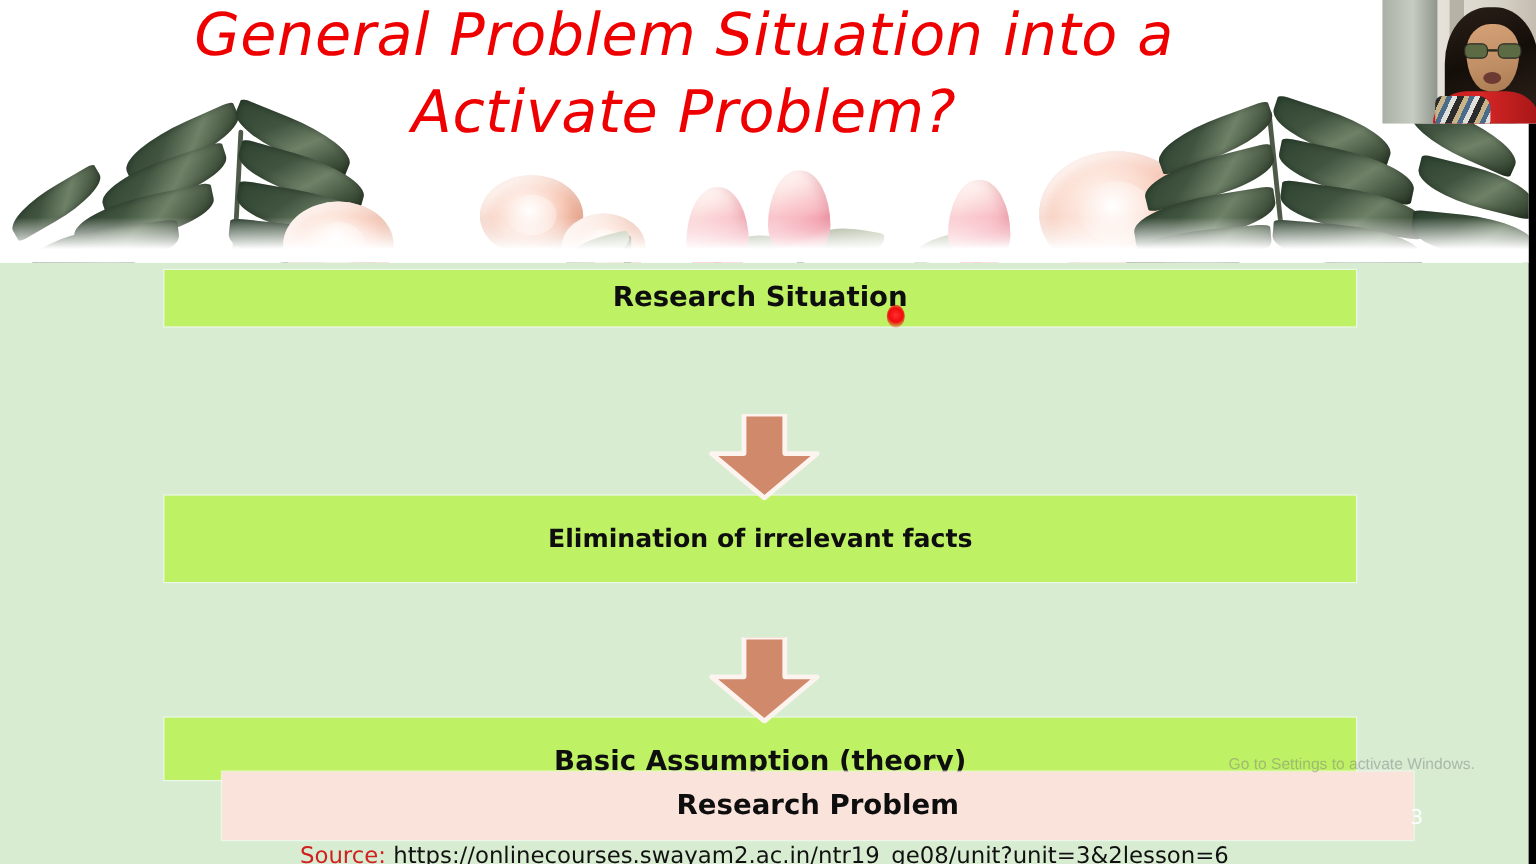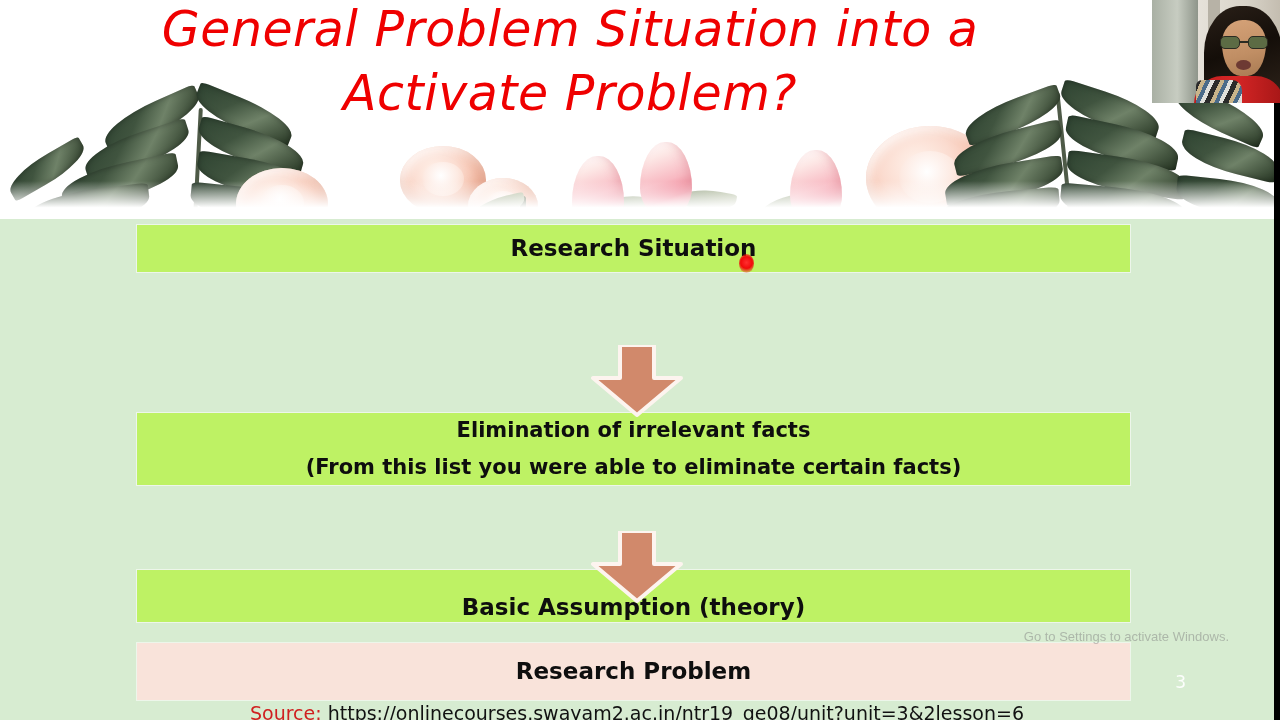--- a/index.html
+++ b/index.html
@@ -263,33 +263,32 @@
   </div>
 
   <div class="arrow" style="left:589px; top:345px;">
     <svg viewBox="0 0 96 72" width="96" height="72" aria-hidden="true">
       <polygon points="31,0 65,0 65,33 92,33 48,70 4,33 31,33" fill="#d1896b" stroke="#fdf4ef" stroke-width="4" stroke-linejoin="round"></polygon>
     </svg>
   </div>
 
   <div class="flow-box band-dark" style="top:413px; height:72px;">
     <div class="flow-text">Elimination of irrelevant facts</div>
-    <div class="flow-text">(From this list you were able to eliminate certain facts)</div>
   </div>
 
   <div class="arrow" style="left:589px; top:531px;">
     <svg viewBox="0 0 96 72" width="96" height="72" aria-hidden="true">
       <polygon points="31,0 65,0 65,33 92,33 48,70 4,33 31,33" fill="#d1896b" stroke="#fdf4ef" stroke-width="4" stroke-linejoin="round"></polygon>
     </svg>
   </div>
 
-  <div class="flow-box band-dark" style="top:570px; height:52px;">
+  <div class="flow-box band-dark" style="top:598px; height:52px;">
     <div class="flow-text lg" style="margin-top:22px;">Basic Assumption  (theory)</div>
   </div>
-  <div class="flow-box band-light" style="top:643px; height:57px;">
+  <div class="flow-box band-light" style="top:643px; height:57px;margin-left:48px;">
     <div class="flow-text lg">Research Problem</div>
   </div>
 
   <div id="laser" style="left:739px; top:254px;"></div>
 
   <div id="source-line">
     <span id="source-label">Source:</span>
     <span id="source-url">https://onlinecourses.swayam2.ac.in/ntr19_ge08/unit?unit=3&amp;2lesson=6</span>
   </div>
 

